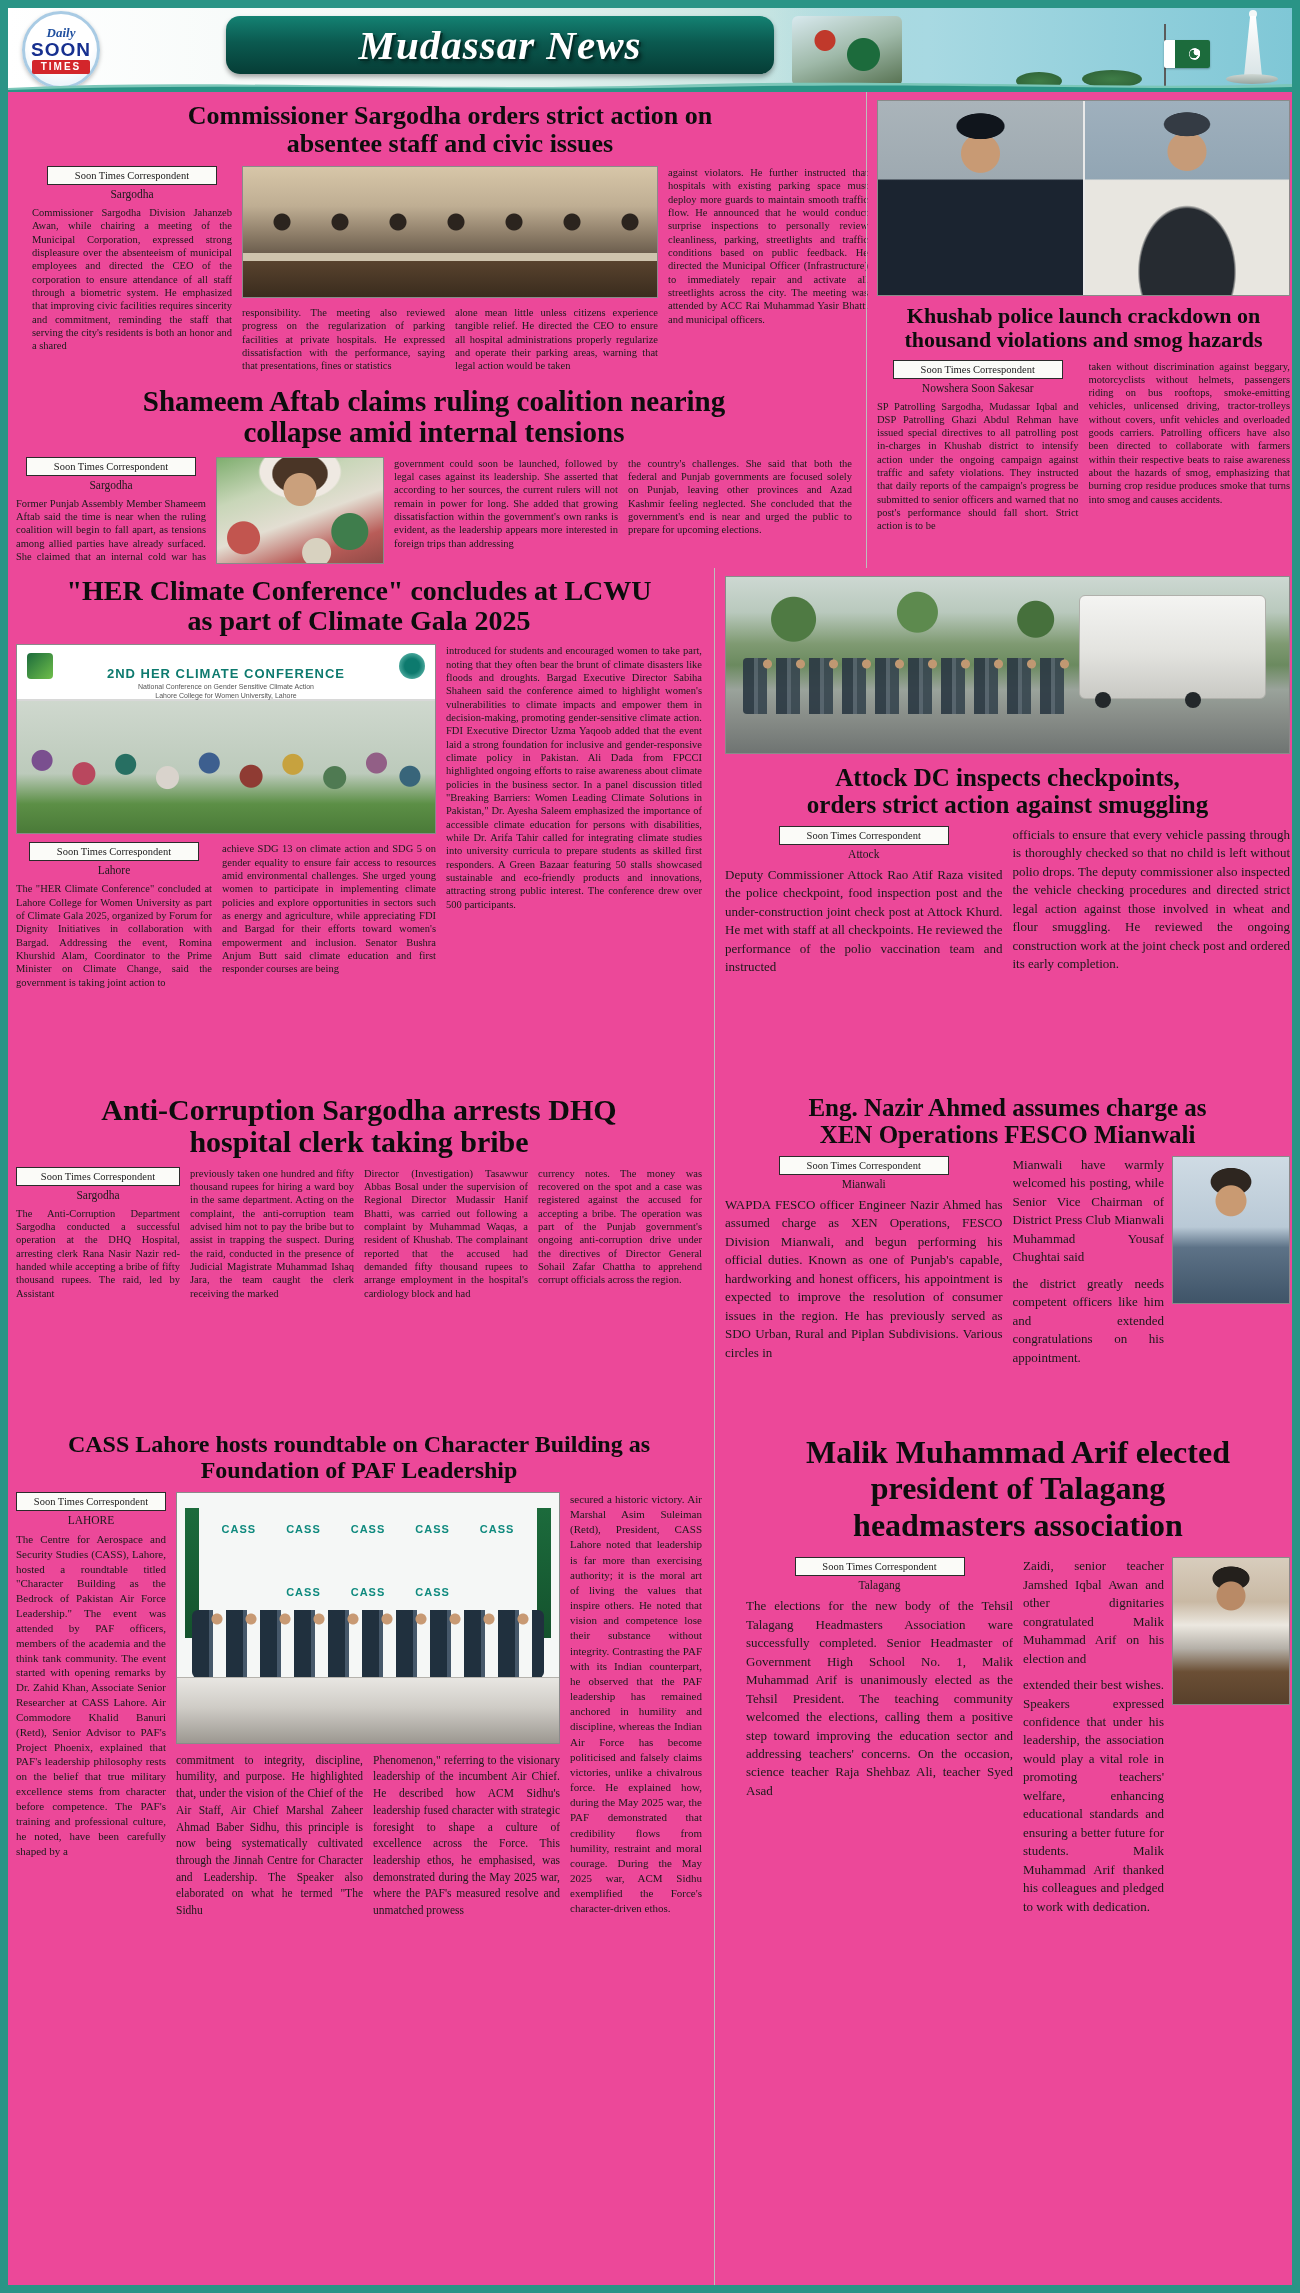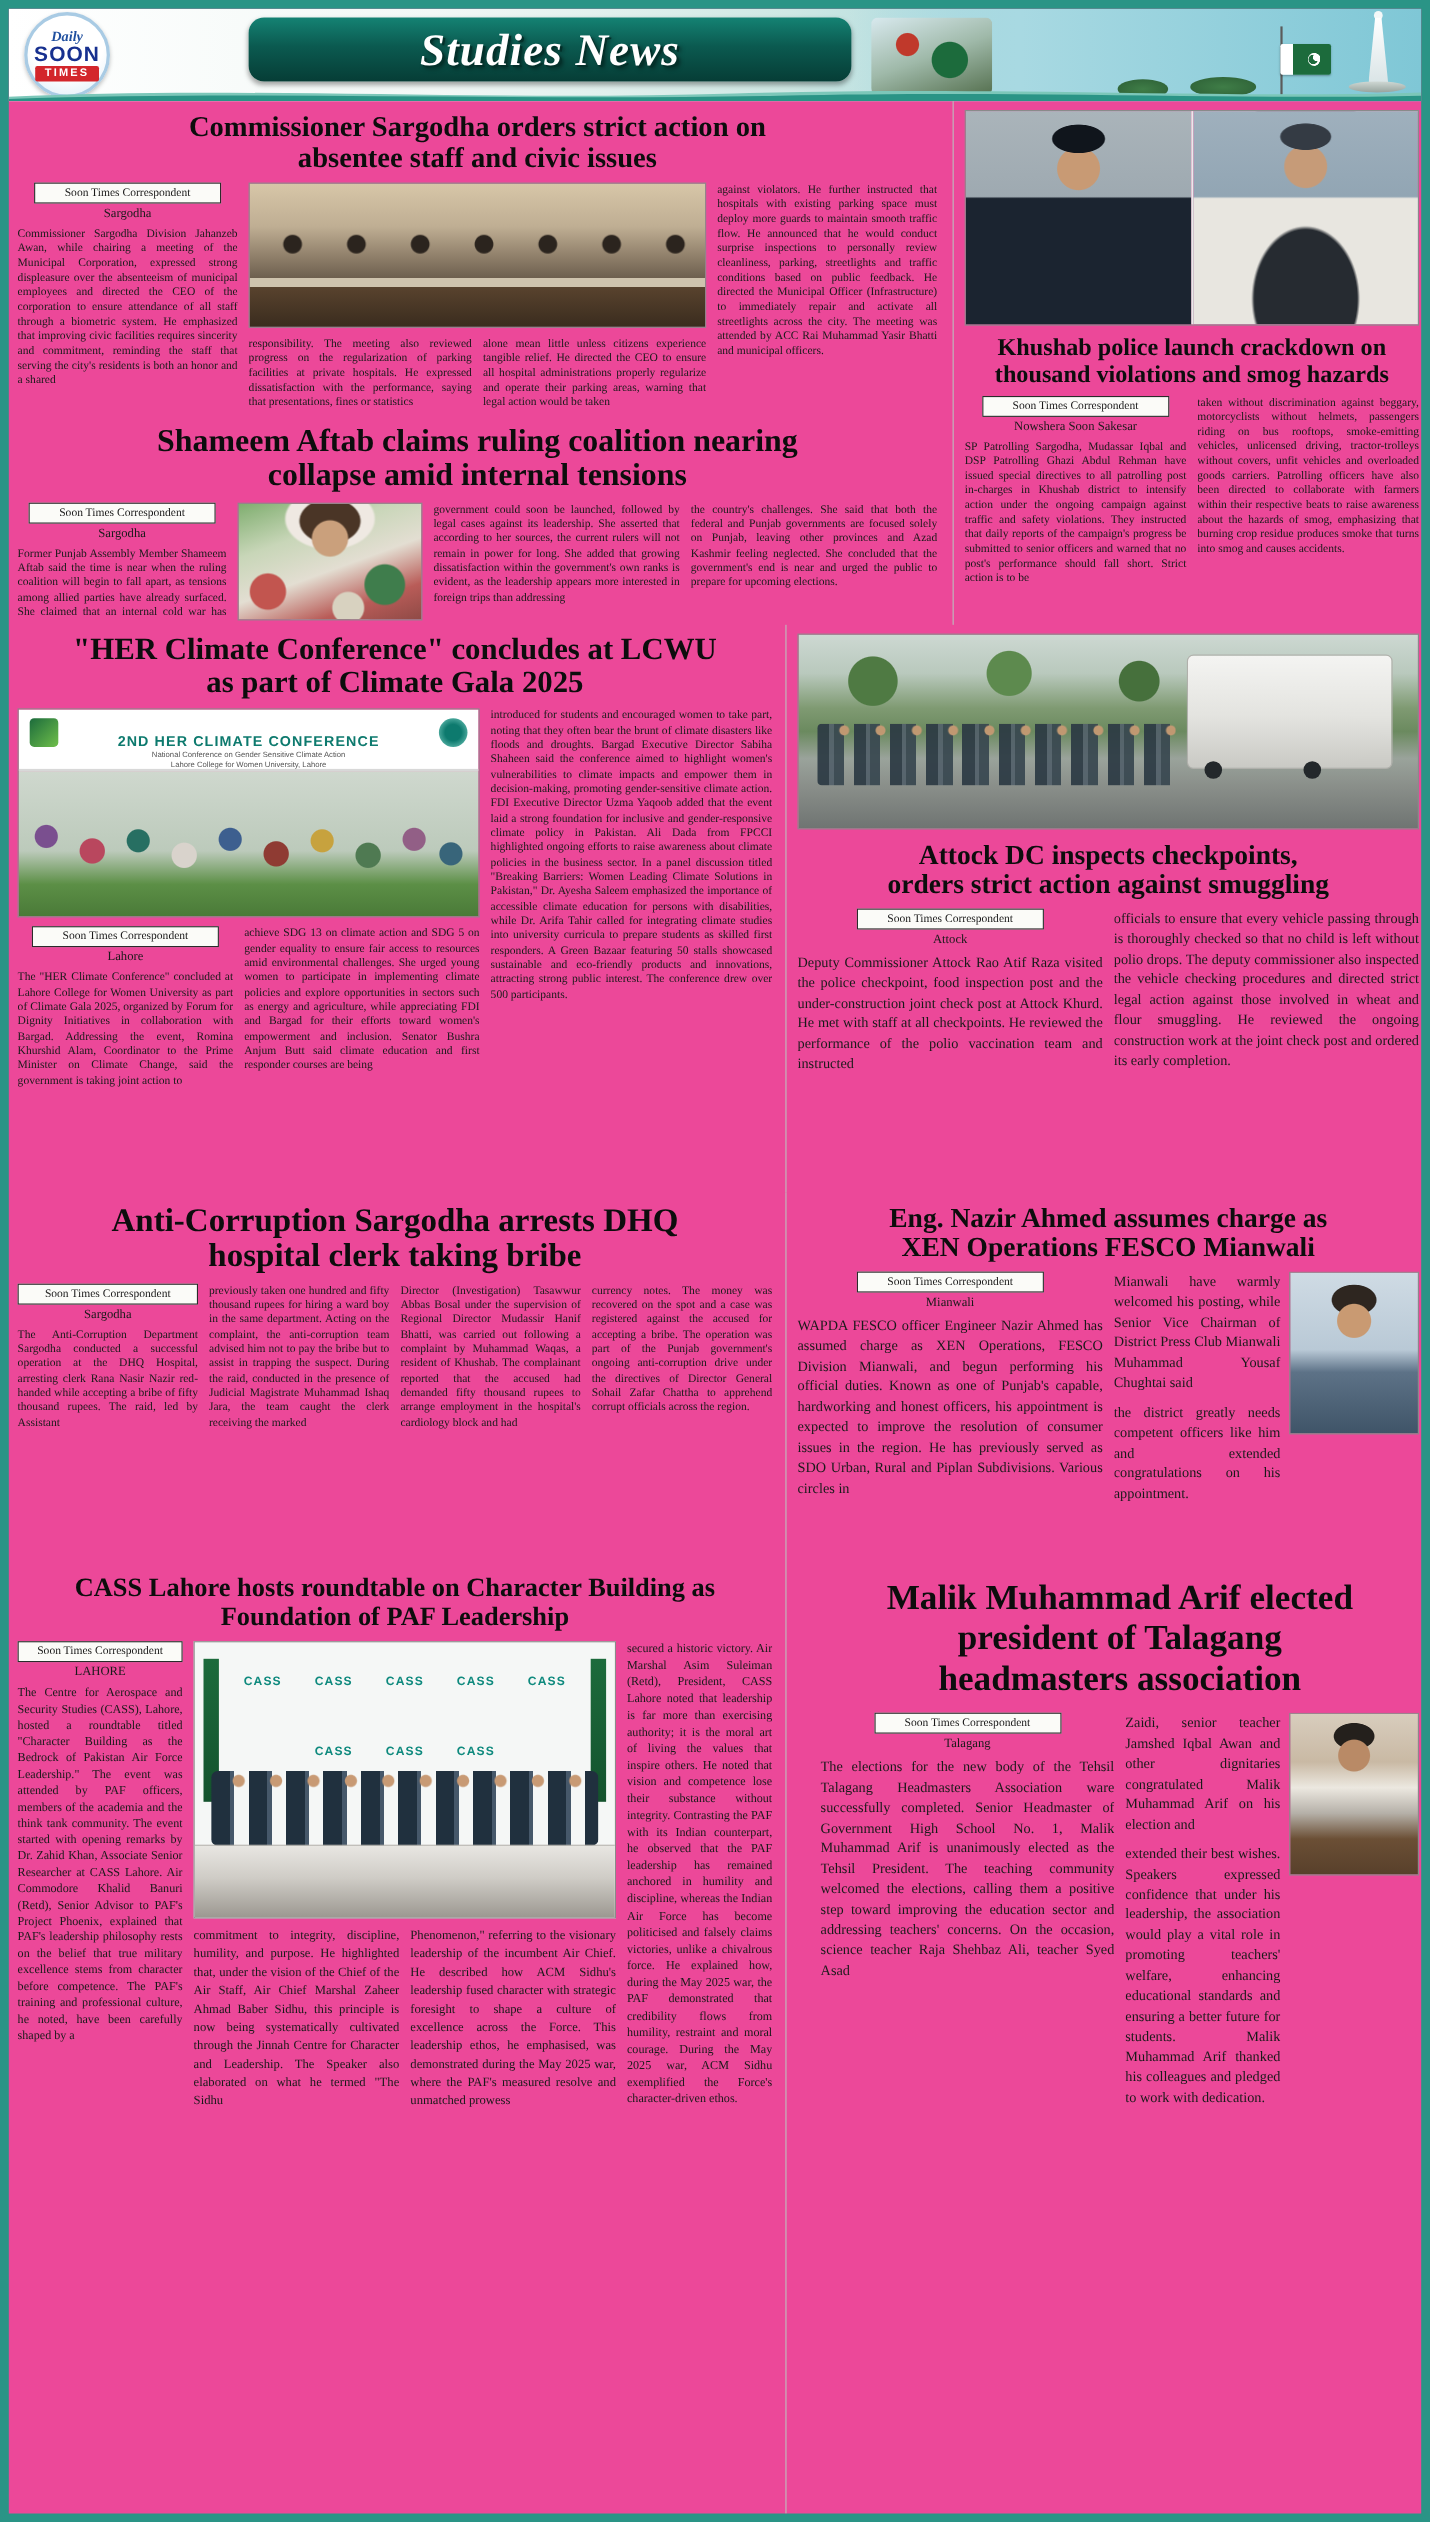--- a/index.html
+++ b/index.html
@@ -155,29 +155,29 @@
       <div class="minar-base"></div>
       <div class="bush b1"></div>
       <div class="bush b2"></div>
     </div>
     <div class="logo">
       <div class="logo-daily">Daily</div>
       <div class="logo-soon">SOON</div>
       <div class="logo-times">TIMES</div>
     </div>
     <div class="hdr-banner">
-      <span class="hdr-title">Studies News</span>
+      <span class="hdr-title">Mudassar News</span>
     </div>
     <svg class="hdr-wave" viewBox="0 0 1284 16" preserveAspectRatio="none">
       <path d="M0,12 C200,2 420,16 660,9 C900,2 1100,14 1284,8 L1284,16 L0,16 Z" fill="#7cc7b9"></path>
       <path d="M0,14 C220,6 460,16 700,11 C940,6 1120,15 1284,11 L1284,16 L0,16 Z" fill="#2a9486"></path>
     </svg>
   </div>
 
-  <section class="art" id="a-comm" style="left:0;top:84px;width:852px;height:288px;padding:6px 8px 4px;justify-content:flex-end;">
+  <section class="art" id="a-comm" style="left:16px;top:84px;width:852px;height:288px;padding:6px 8px 4px;justify-content:flex-end;">
     <h2 class="headline" style="font-size:26px;max-width:560px;">Commissioner Sargodha orders strict action on absentee staff and civic issues</h2>
     <div class="row">
       <div class="vcol w200">
         <div class="byline">
           <div class="byline-box">Soon Times Correspondent</div>
           <div class="byline-loc">Sargodha</div>
         </div>
         <div class="btxt grow">Commissioner Sargodha Division Jahanzeb Awan, while chairing a meeting of the Municipal Corporation, expressed strong displeasure over the absenteeism of municipal employees and directed the CEO of the corporation to ensure attendance of all staff through a biometric system. He emphasized that improving civic facilities requires sincerity and commitment, reminding the staff that serving the city's residents is both an honor and a shared</div>
       </div>
       <div class="vcol" style="flex:1;">

